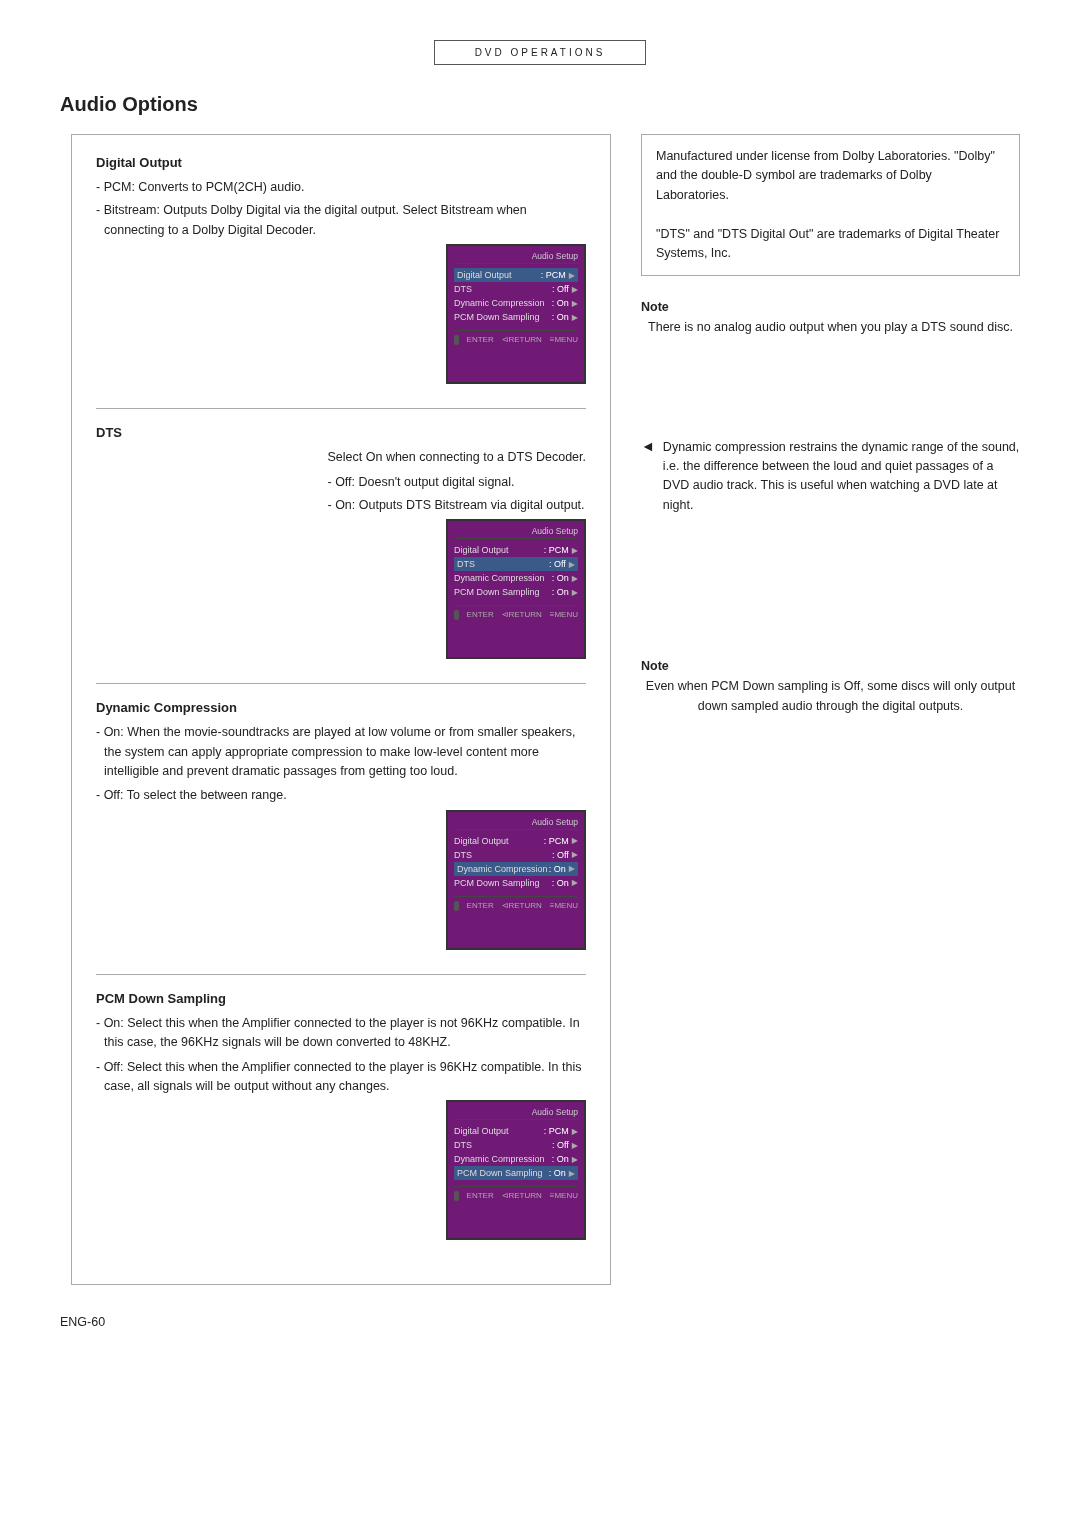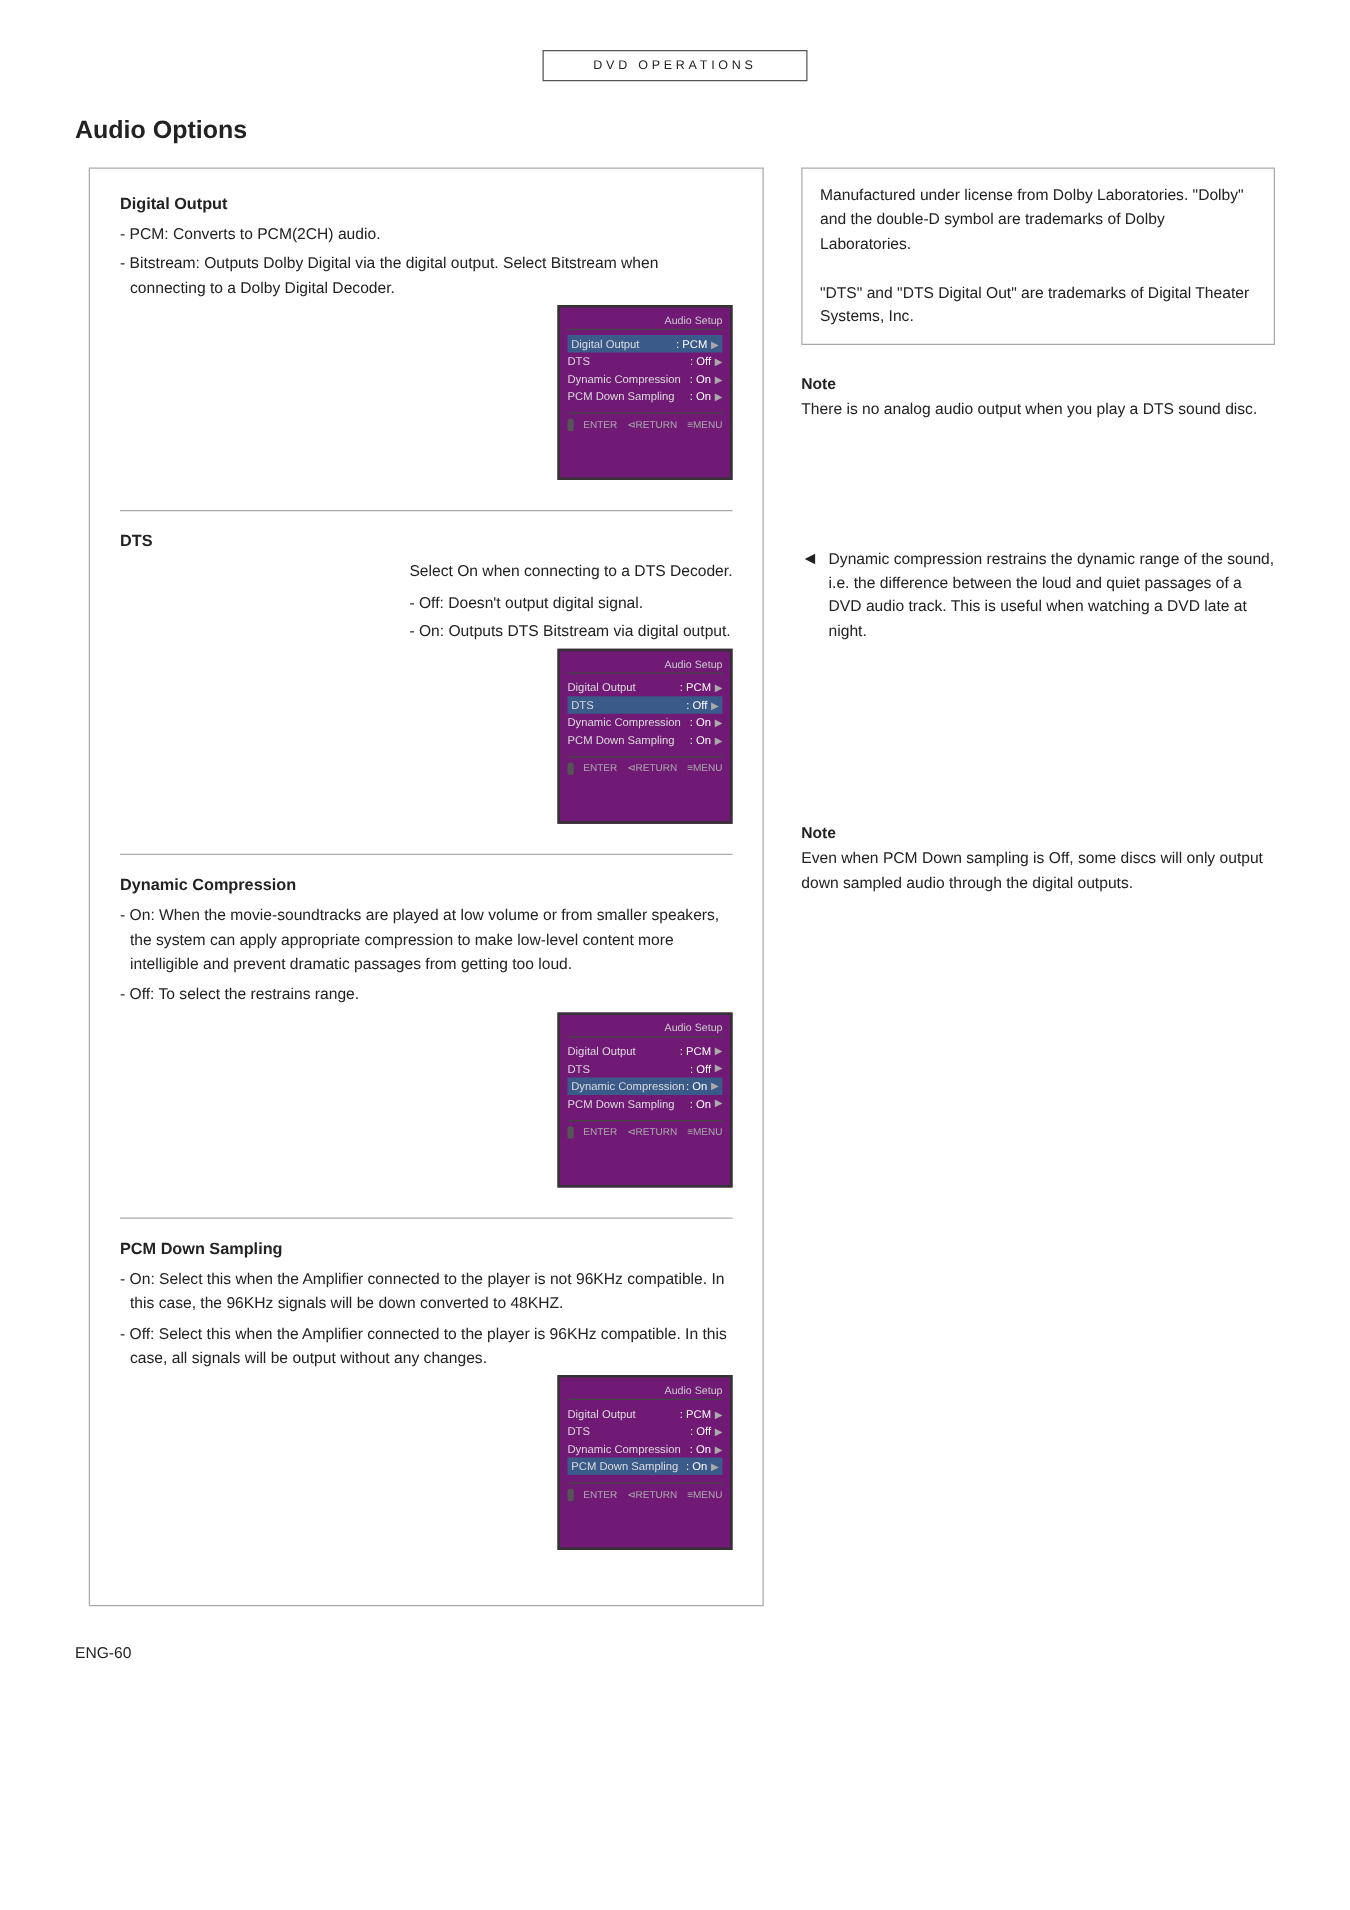--- a/index.html
+++ b/index.html
@@ -170,20 +170,21 @@
 
     .note-title {
       font-weight: bold;
       font-size: 12.5px;
       margin-bottom: 4px;
     }
 
     .note-text {
       font-size: 12.5px;
       line-height: 1.55;
+      text-align: center;
     }
 
     .dynamic-note {
       display: flex;
       gap: 8px;
       font-size: 12.5px;
       line-height: 1.55;
     }
 
     .dynamic-note .arrow {
@@ -290,21 +291,21 @@
       </div>
     </div>
 
     <hr class="divider">
 
     <div class="subsection">
       <div class="subsection-title">Dynamic Compression</div>
       <div class="subsection-body">
         <div class="subsection-text">
           <p class="bullet">- On: When the movie-soundtracks are played at low volume or from smaller speakers, the system can apply appropriate compression to make low-level content more intelligible and prevent dramatic passages from getting too loud.</p>
-          <p class="bullet" style="margin-top:5px">- Off: To select the restrains range.</p>
+          <p class="bullet" style="margin-top:5px">- Off: To select the between range.</p>
         </div>
         <div class="screen-mockup">
           <div class="screen-header">Audio Setup</div>
           <div class="screen-row">
             <span class="label">Digital Output</span>
             <span class="value">: PCM <span class="screen-arrow">▶</span></span>
           </div>
           <div class="screen-row">
             <span class="label">DTS</span>
             <span class="value">: Off <span class="screen-arrow">▶</span></span>

